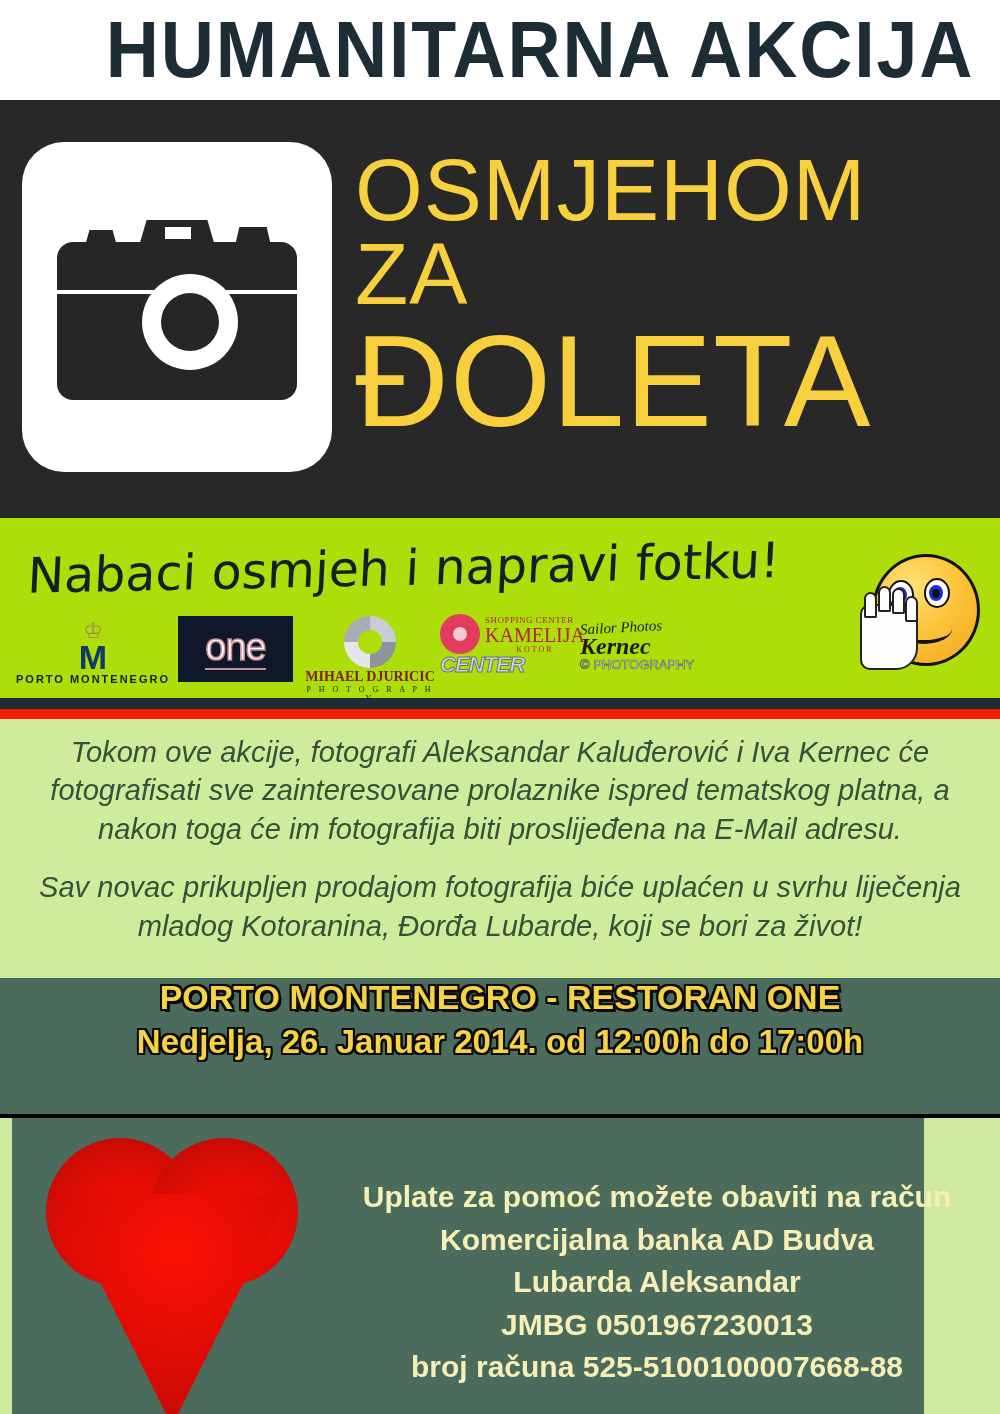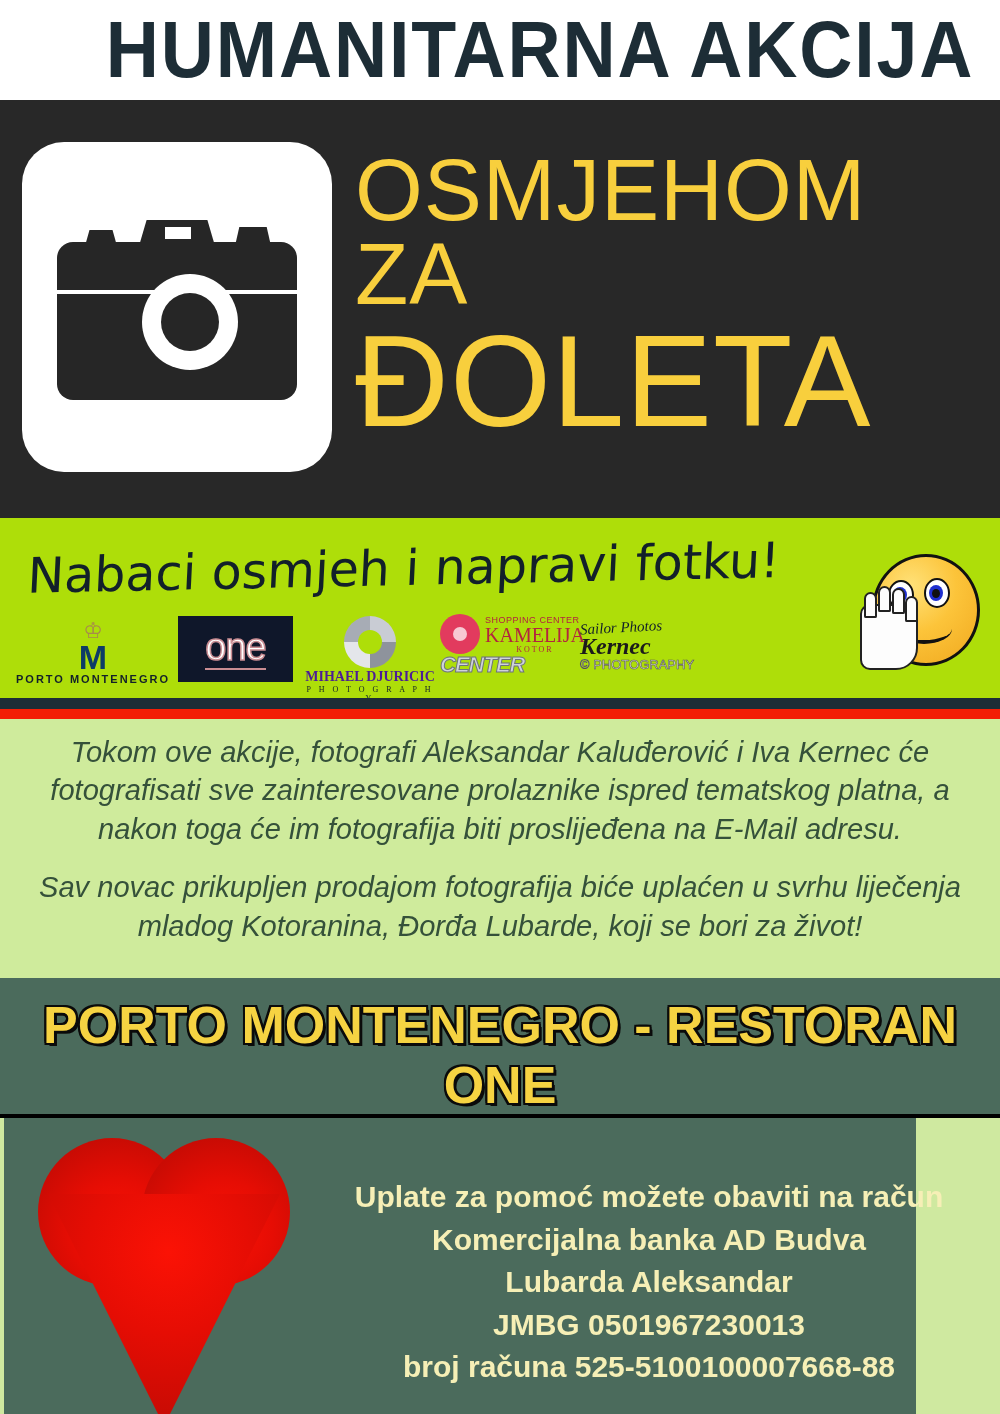--- a/index.html
+++ b/index.html
@@ -131,29 +131,29 @@
   .pm-name{font-family:"Liberation Sans",sans-serif;font-weight:700;font-size:11px;letter-spacing:2px;color:#12202a;}
   .sp-one{left:178px;top:2px;width:115px;height:66px;background:#0f172a;display:flex;align-items:center;justify-content:center;}
   .one-txt{font-family:"Liberation Sans",sans-serif;font-size:38px;color:#fff;
     -webkit-text-stroke:1.5px #c98d93;text-stroke:1.5px #c98d93;line-height:1;letter-spacing:-1px;
     border-bottom:2px solid #c98d93;padding-bottom:2px;}
   .sp-md{left:300px;top:2px;width:140px;text-align:center;}
   .md-shutter{width:52px;height:52px;margin:0 auto;border-radius:50%;
     background:conic-gradient(#c9ccd4 0 25%, #8e939c 25% 50%, #e4e6ea 50% 75%, #a7acb5 75% 100%);
     position:relative;}
   .md-shutter:after{content:"";position:absolute;left:14px;top:14px;width:24px;height:24px;border-radius:50%;background:#aede09;}
-  .md-n1{font-family:"Liberation Serif",serif;font-weight:700;font-size:14px;color:#4c1d95;margin-top:1px;}
+  .md-n1{font-family:"Liberation Serif",serif;font-weight:700;font-size:14px;color:#7f1d1d;margin-top:1px;}
   .md-n2{font-family:"Liberation Serif",serif;font-size:8px;letter-spacing:3px;color:#12202a;}
   .sp-km{left:440px;top:0px;width:150px;}
   .km-row{display:flex;align-items:center;gap:5px;}
   .km-flower{width:40px;height:40px;border-radius:50%;
     background:radial-gradient(circle,#f5b8c6 0 18%, #e23b5e 18% 100%);
     position:relative;}
   .km-flower:after{content:"";position:absolute;left:13px;top:13px;width:14px;height:14px;border-radius:50%;background:#f7c9d3;}
-  .km-t1{font-family:Liberation Sans, sans-serif;font-size:9px;color:#b3243f;letter-spacing:.5px;}
+  .km-t1{font-family:Liberation Serif, serif;font-size:9px;color:#b3243f;letter-spacing:.5px;}
   .km-t2{font-family:"Liberation Serif",serif;font-size:20px;color:#b3243f;line-height:1;}
   .km-t3{font-family:"Liberation Serif",serif;font-size:8px;color:#b3243f;letter-spacing:2px;text-align:center;}
   .km-max{font-family:"Liberation Sans",sans-serif;font-weight:700;font-style:italic;font-size:22px;
     color:#cfd3da;-webkit-text-stroke:1px #6d737c;letter-spacing:-1px;margin-top:-2px;}
   .sp-kn{left:580px;top:4px;width:130px;}
   .kn-script{font-family:"Liberation Serif",serif;font-style:italic;font-size:15px;color:#12202a;transform:rotate(-3deg);}
   .kn-name{font-family:"Liberation Serif",serif;font-style:italic;font-weight:700;font-size:24px;color:#1b1b1b;line-height:1;margin-top:-1px;}
   .kn-sub{font-family:"Liberation Sans",sans-serif;font-size:13px;color:#e9e9e9;-webkit-text-stroke:.6px #555;letter-spacing:0px;line-height:1;}
 
   
@@ -174,37 +174,37 @@
   }
   .p2{margin-top:20px;}
 
   
   .venue{
     position:absolute;left:0;top:978px;width:1000px;height:136px;
     background:#4b6b5c;text-align:center;
   }
   .venue-title{
     font-family:"Liberation Sans Narrow","Liberation Sans",sans-serif;
-    font-weight:700;font-size:52px;color:#f6d342;
-    margin-top:17px;letter-spacing:0px;
+    font-weight:700;font-size:34px;color:#f6d342;
+    letter-spacing:0px;
     text-shadow:-2px 0 #0b0b0b,2px 0 #0b0b0b,0 -2px #0b0b0b,0 2px #0b0b0b,
                 -2px -2px #0b0b0b,2px -2px #0b0b0b,-2px 2px #0b0b0b,2px 2px #0b0b0b,
                 3px 3px 0 #0b0b0b;
   }
   .venue-when{
     font-family:"Liberation Sans Narrow","Liberation Sans",sans-serif;
     font-weight:700;font-size:33px;color:#f6d342;margin-top:6px;
     text-shadow:-2px 0 #0b0b0b,2px 0 #0b0b0b,0 -2px #0b0b0b,0 2px #0b0b0b,
                 -2px -2px #0b0b0b,2px -2px #0b0b0b,-2px 2px #0b0b0b,2px 2px #0b0b0b;
   }
   .divline{position:absolute;left:0;top:1114px;width:1000px;height:4px;background:#000;}
 
   
   .footer{
-    position:absolute;left:4px;top:1118px;width:912px;height:296px;
+    position:absolute;left:12px;top:1118px;width:912px;height:296px;
     background:#4b6b5c;
   }
   .heart{
     position:absolute;left:34px;top:16px;width:260px;height:245px;
   }
   .heart .lobe,.heart .stem{position:absolute;}
   .heart .lobe{
     width:148px;height:148px;border-radius:50%;
     background:radial-gradient(circle at 55% 62%, #fb1205 0%, #e60d04 40%, #b40a04 100%);
   }

